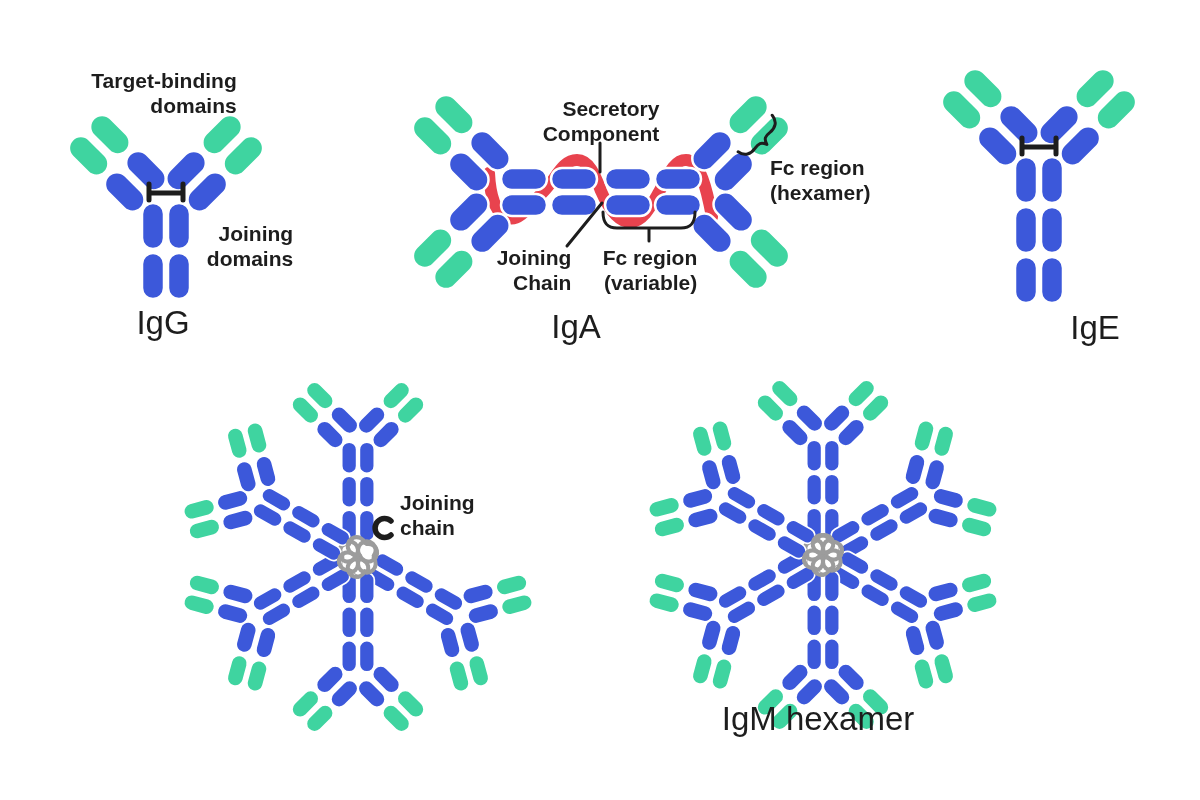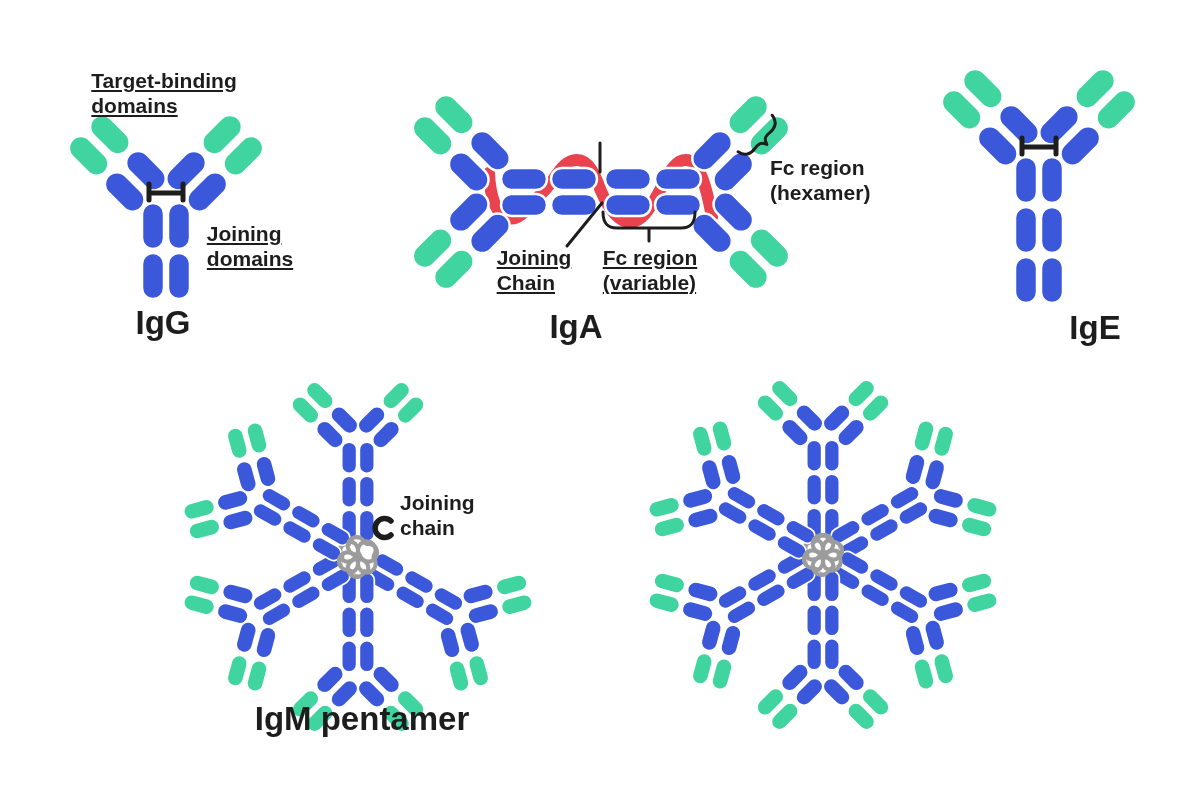--- a/index.html
+++ b/index.html
@@ -9,24 +9,24 @@
     background:var(--background,#fff);
     font-family:"Liberation Sans","DejaVu Sans",sans-serif;
   }
   .canvas svg{position:absolute;left:0;top:0;}
   .lbl{
     position:absolute;
     font-weight:700;font-size:21px;line-height:25px;
     color:var(--ink,#1d1d1d);white-space:nowrap;
   }
   .lbl span{display:block;}
-  .lbl.center{transform:translateX(-50%);text-align:left;text-decoration:underline;}
+  .lbl.center{transform:translateX(-50%);text-align:right;}
   .title{
     position:absolute;transform:translateX(-50%);
-    font-weight:700;font-size:33px;line-height:36px;
+    font-weight:400;font-size:33px;line-height:36px;
     color:var(--ink,#1d1d1d);white-space:nowrap;
   }
   .cap-b{fill:var(--blue,#3C58DA);stroke:#fff;stroke-width:2.5;}
   .cap-g{fill:var(--green,#3FD4A0);stroke:#fff;stroke-width:2.5;}
   .wave{fill:none;stroke:var(--red,#E8434E);stroke-width:12;stroke-linecap:round;}
   .ring{fill:none;stroke:var(--gray,#9C9C9C);stroke-width:6;stroke-linecap:round;}
   .inkline{fill:none;stroke:var(--ink,#1d1d1d);stroke-width:3;stroke-linecap:round;stroke-linejoin:round;}
   .hinge{fill:none;stroke:var(--ink,#1d1d1d);stroke-width:5;stroke-linecap:round;}
   .cglyph{fill:none;stroke:var(--ink,#1d1d1d);stroke-width:5.5;stroke-linecap:round;}
 </style>
@@ -131,20 +131,24 @@
 
   <div class="lbl center" style="left:164px;top:68px">
     <span>Target-binding</span>
     <span>domains</span>
   </div>
   <div class="lbl center" style="left:250px;top:221px">
     <span>Joining</span>
     <span>domains</span>
   </div>
 
+  <div class="lbl center" style="left:601px;top:96px">
+    <span>Secretory</span>
+    <span>Component</span>
+  </div>
   <div class="lbl center" style="left:534px;top:245px">
     <span>Joining</span>
     <span>Chain</span>
   </div>
   <div class="lbl center" style="left:650px;top:245px">
     <span>Fc region</span>
     <span>(variable)</span>
   </div>
   <div class="lbl" style="left:770px;top:155px">
     <span>Fc region</span>
@@ -152,15 +156,15 @@
   </div>
 
   <div class="lbl" style="left:400px;top:490px">
     <span>Joining</span>
     <span>chain</span>
   </div>
 
   <div class="title" style="left:163px;top:305px">IgG</div>
   <div class="title" style="left:576px;top:309px">IgA</div>
   <div class="title" style="left:1095px;top:310px">IgE</div>
-  <div class="title" style="left:362px;top:701px">IgM pentamer</div>
+  <div class="title" style="left:818px;top:701px">IgM hexamer</div>
 
 </div>
 
 </body></html>

